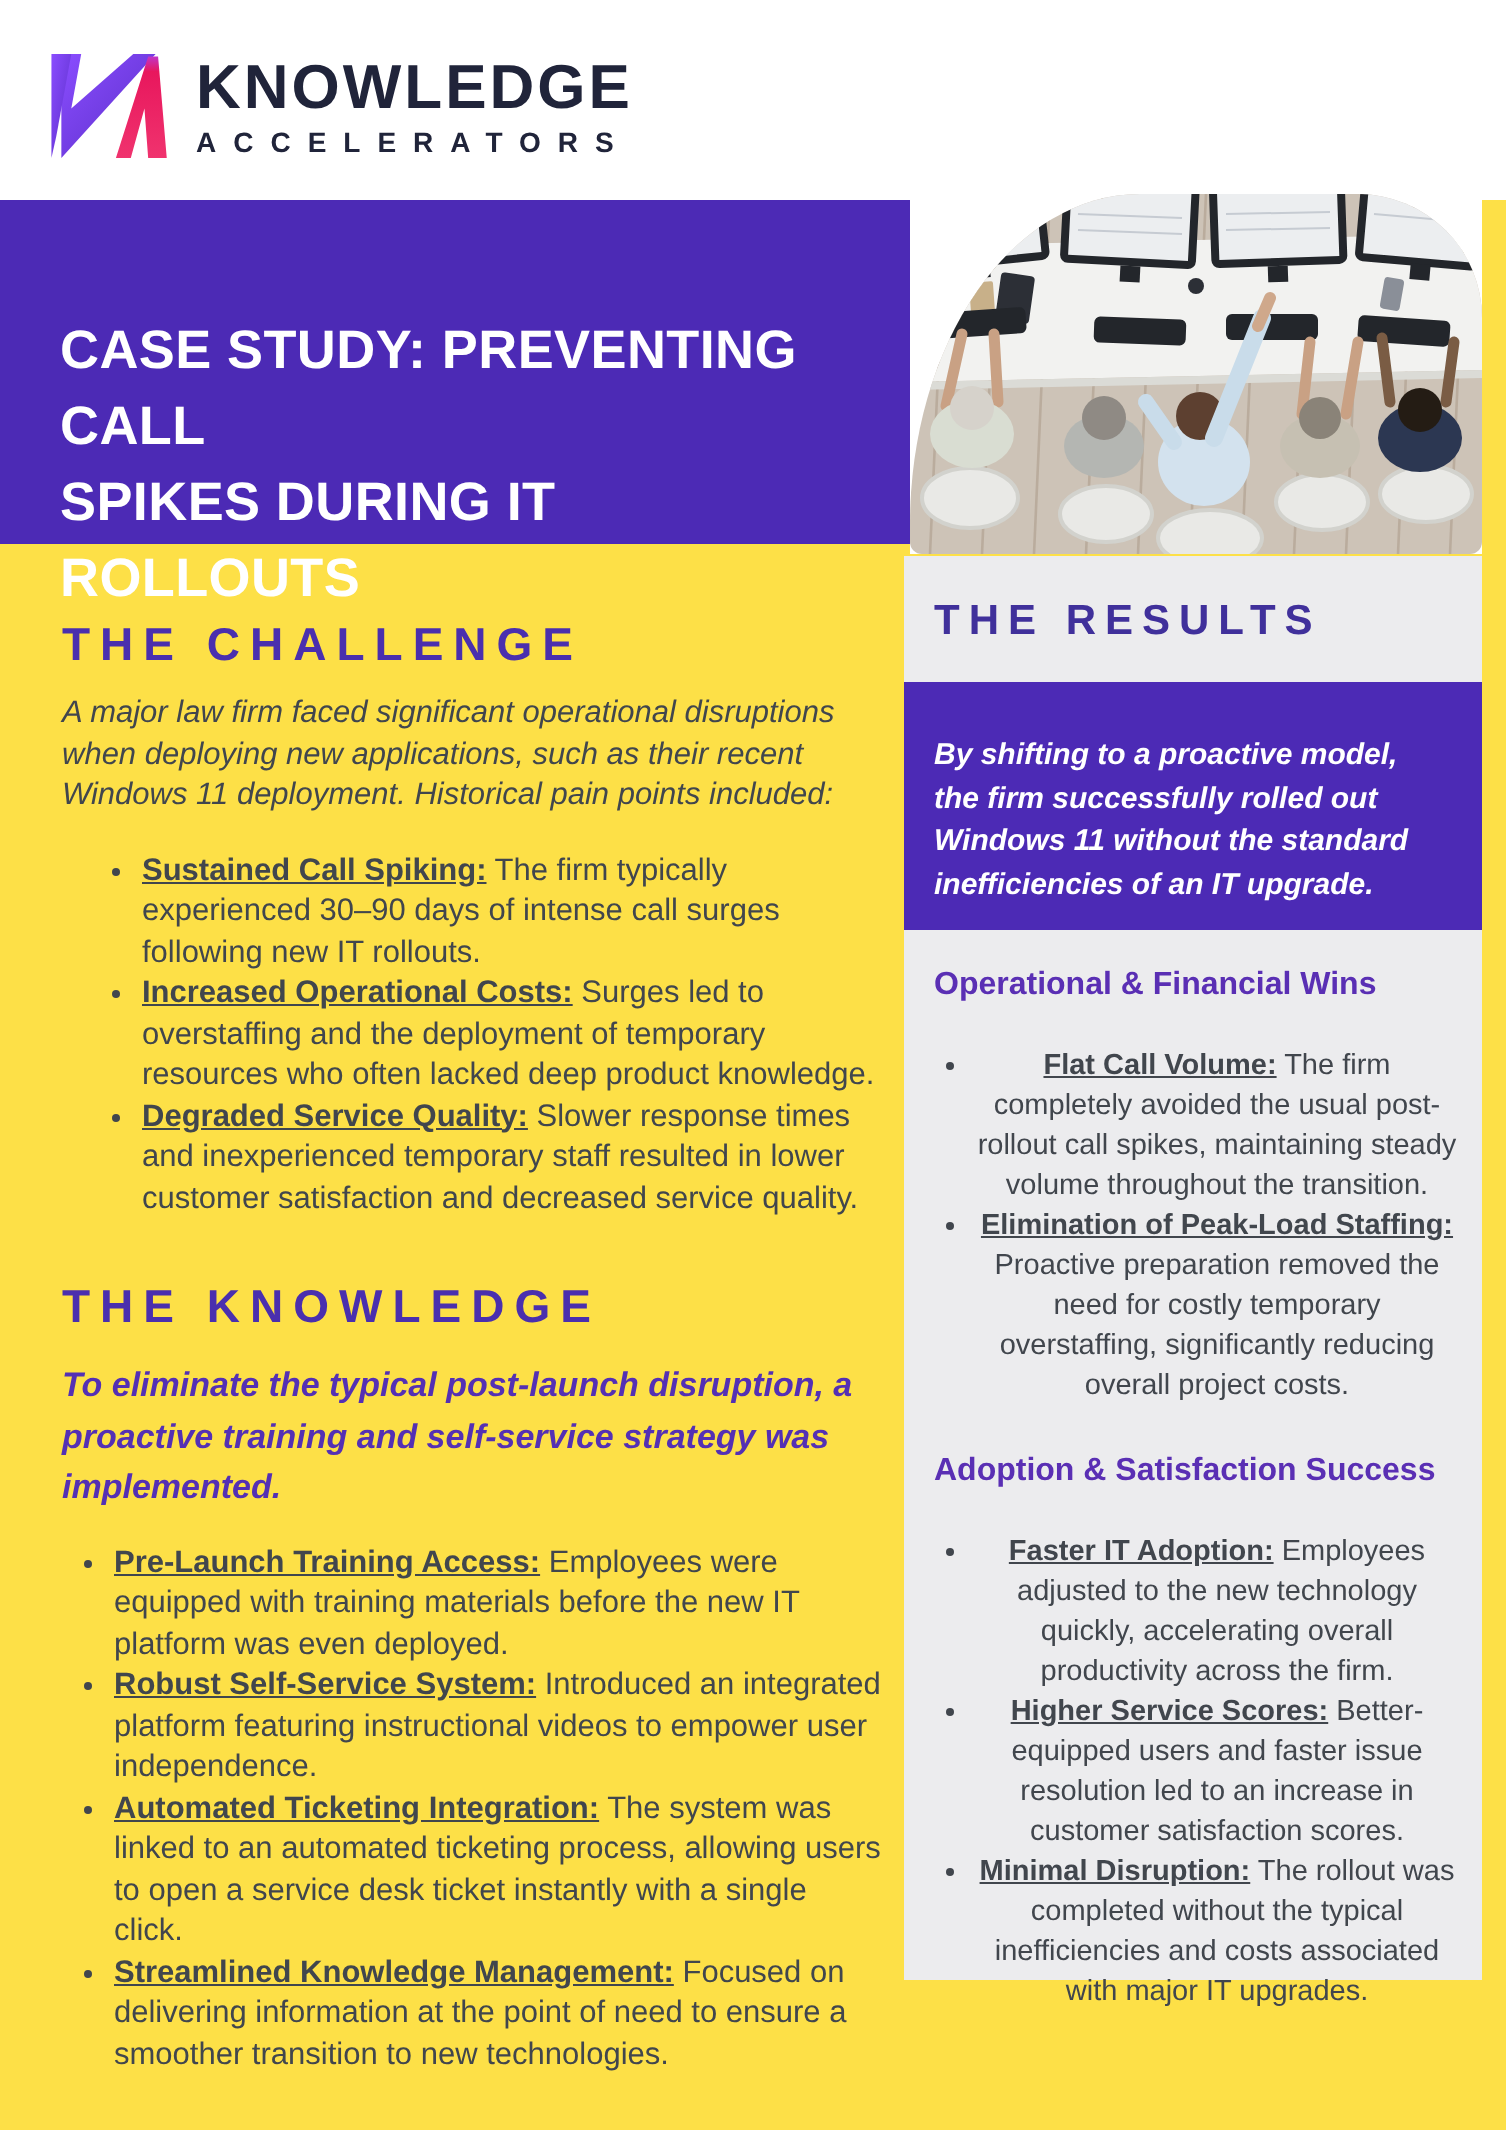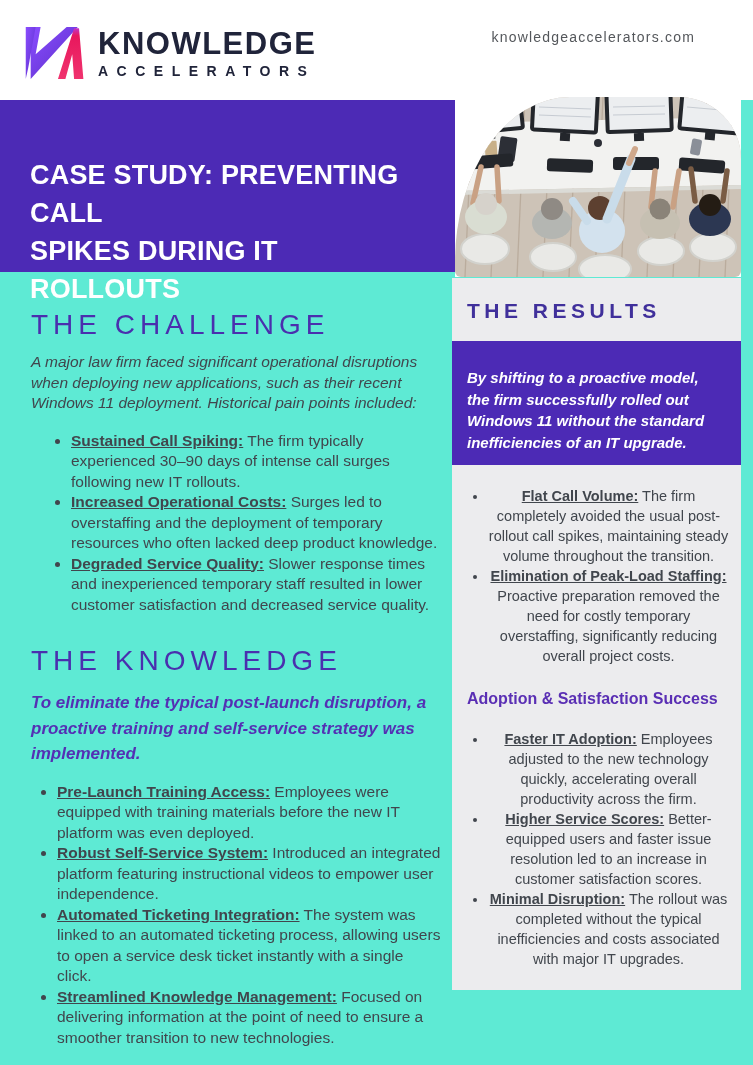--- a/index.html
+++ b/index.html
@@ -1,18 +1,18 @@
 <!DOCTYPE html>
 <html><head>
 <meta charset="utf-8">
 <style>
   * { margin:0; padding:0; box-sizing:border-box; }
   html,body { background:#fff; }
   body { font-family:"Liberation Sans","DejaVu Sans",sans-serif; }
-  .page { position:relative; width:753px; height:1065px; background:#5eead4; overflow:hidden; }
+  .page { position:relative; width:753px; height:1065px; background:#fde047; overflow:hidden; }
 
   
   .header { position:absolute; top:0; left:0; width:753px; height:100px; background:#fff; }
   .logo-wrap { position:absolute; top:24px; left:22px; display:flex; align-items:center; gap:14px; }
   .logo-mark { width:62px; height:58px; }
   .brand-line1 { font-size:31px; font-weight:bold; letter-spacing:1.5px; color:#20243A; line-height:32px; }
   .brand-line2 { font-size:14px; font-weight:bold; letter-spacing:8.5px; color:#20243A; margin-top:3px; }
   .website { position:absolute; top:29px; right:58px; font-size:14px; letter-spacing:1.2px; color:#54575B; }
 
   
@@ -20,21 +20,21 @@
   .banner-title { position:absolute; left:30px; top:56px; width:400px; color:#ffffff;
                   font-size:27px; font-weight:bold; line-height:38px; letter-spacing:0.2px; }
 
   
   .photo-box { position:absolute; top:97px; left:455px; width:286px; height:180px; background:#ffffff; }
   .photo-arch { width:286px; height:180px; overflow:hidden;
                 border-radius:115px 62px 6px 6px / 165px 62px 6px 6px; }
 
   
   .left-col { position:absolute; top:272px; left:0; width:452px; padding:0 10px 0 31px; }
-  .section-heading { color:#4A2FAE; font-size:28px; font-weight:normal; letter-spacing:5px; }
+  .section-heading { color:#4A2FAE; font-size:23px; font-weight:bold; letter-spacing:5px; }
   .h-challenge { margin-top:37px; }
   .h-solution  { margin-top:30px; }
   .body-text { color:#41464D; font-size:15.5px; line-height:20.5px;font-style:italic; }
   .intro-p { margin-top:11px; }
   .left-col ul.challenge-list { margin-top:17px; padding-left:40px; }
   .left-col ul.solution-list  { margin-top:15px; padding-left:26px; }
   ul li { color:#41464D; font-size:15.5px; line-height:20.5px; }
   ul li + li { margin-top:0px; }
   .b { font-weight:bold;text-decoration:underline; }
   .sol-intro { margin-top:13px; color:#5430B4; font-size:17px; font-weight:bold; font-style:italic; line-height:25.5px; width:400px; }
@@ -77,21 +77,20 @@
         </defs>
         <path d="M14 4 L30 4 L22 48 L72 4 L90 4 L14 88 Z" fill="url(#lgV)"></path>
         <path d="M6 4 L22 4 L10 70 L6 88 Z" fill="url(#lgV)"></path>
         <path d="M58 88 L84 6 L92 6 L99 88 L84 88 L81 48 L70 88 Z" fill="url(#lgP)"></path>
       </svg>
       <div>
         <div class="brand-line1">KNOWLEDGE</div>
         <div class="brand-line2">ACCELERATORS</div>
       </div>
     </div>
-    <div class="website">knowledgeaccelerators.com</div>
   </div>
 
   <div class="banner">
     <div class="banner-title">
       <span>CASE STUDY: PREVENTING CALL</span><br>
       <span>SPIKES DURING IT ROLLOUTS</span>
     </div>
   </div>
 
   <div class="photo-box">
@@ -201,20 +200,21 @@
       <li><span class="b">Robust Self-Service System:</span><span> Introduced an integrated platform featuring instructional videos to empower user independence.</span></li>
       <li><span class="b">Automated Ticketing Integration:</span><span> The system was linked to an automated ticketing process, allowing users to open a service desk ticket instantly with a single click.</span></li>
       <li><span class="b">Streamlined Knowledge Management:</span><span> Focused on delivering information at the point of need to ensure a smoother transition to new technologies.</span></li>
     </ul>
   </div>
 
   <div class="right-col">
     <h2 class="h-results">THE RESULTS</h2>
     <div class="highlight-box">By shifting to a proactive model, the firm successfully rolled out Windows 11 without the standard inefficiencies of an IT upgrade.</div>
 
+    <h3 class="subheading sh1">Operational &amp; Financial Wins</h3>
     <ul>
       <li><span class="b">Flat Call Volume:</span><span> The firm completely avoided the usual post-rollout call spikes, maintaining steady volume throughout the transition.</span></li>
       <li><span class="b">Elimination of Peak-Load Staffing:</span><span> Proactive preparation removed the need for costly temporary overstaffing, significantly reducing overall project costs.</span></li>
     </ul>
 
     <h3 class="subheading sh2">Adoption &amp; Satisfaction Success</h3>
     <ul>
       <li><span class="b">Faster IT Adoption:</span><span> Employees adjusted to the new technology quickly, accelerating overall productivity across the firm.</span></li>
       <li><span class="b">Higher Service Scores:</span><span> Better-equipped users and faster issue resolution led to an increase in customer satisfaction scores.</span></li>
       <li><span class="b">Minimal Disruption:</span><span> The rollout was completed without the typical inefficiencies and costs associated with major IT upgrades.</span></li>

